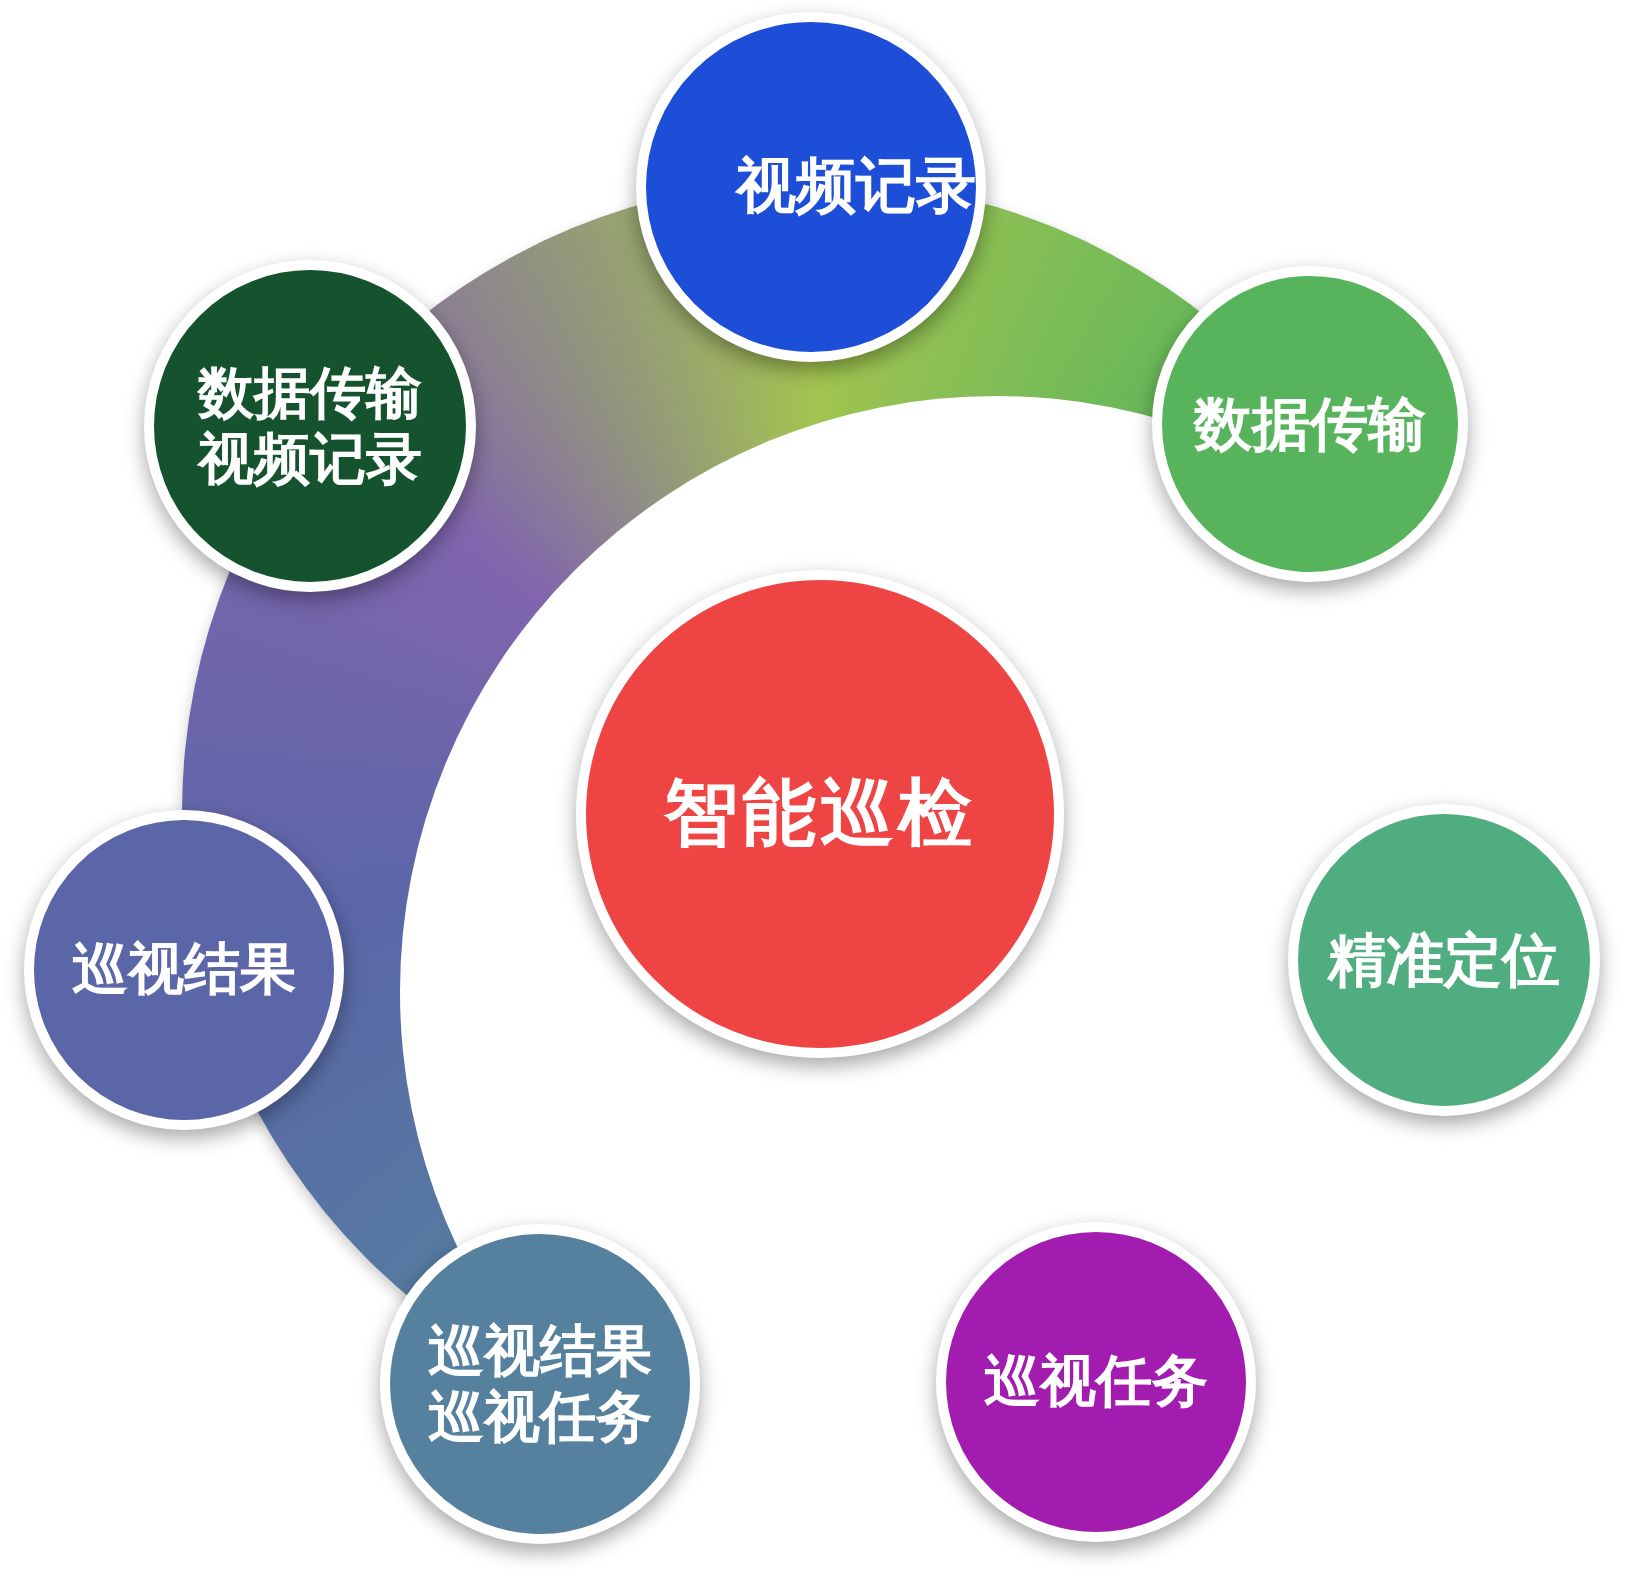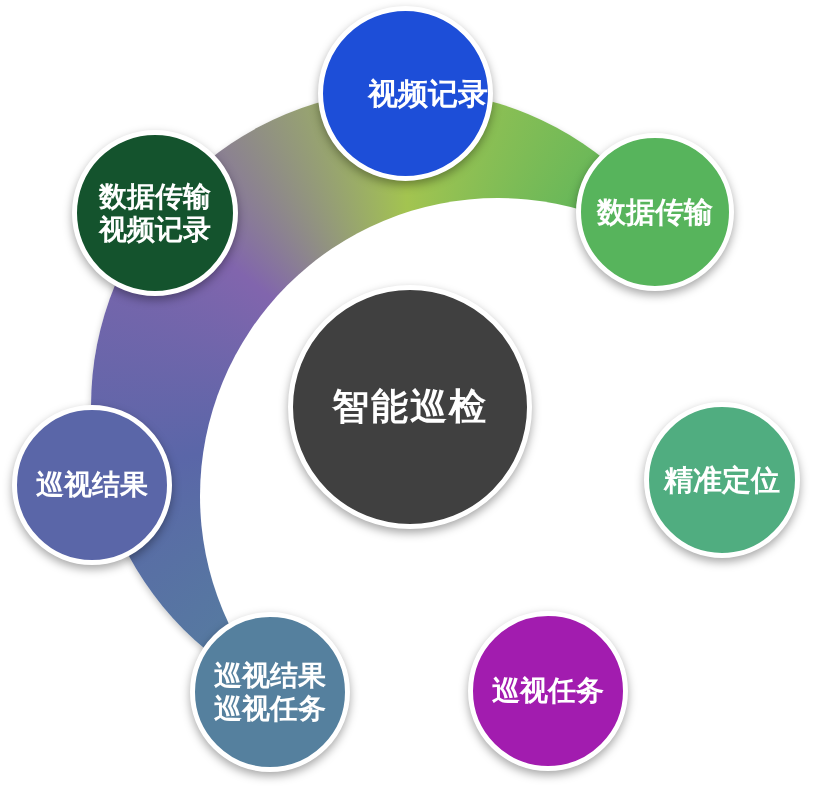--- a/index.html
+++ b/index.html
@@ -103,17 +103,17 @@
 
   <div class="node node-5" style="background-color: rgb(90, 102, 168);">
     <span class="line">巡视结果</span>
   </div>
 
   <div class="node node-6" style="background-color: #14532d;">
     <span class="line">数据传输</span>
     <span class="line">视频记录</span>
   </div>
 
-  <div class="node node-center" style="background-color: #404040;">
+  <div class="node node-center" style="background-color: #ef4444;">
     <span class="line">智能巡检</span>
   </div>
 
 </div>
 
 </body></html>

